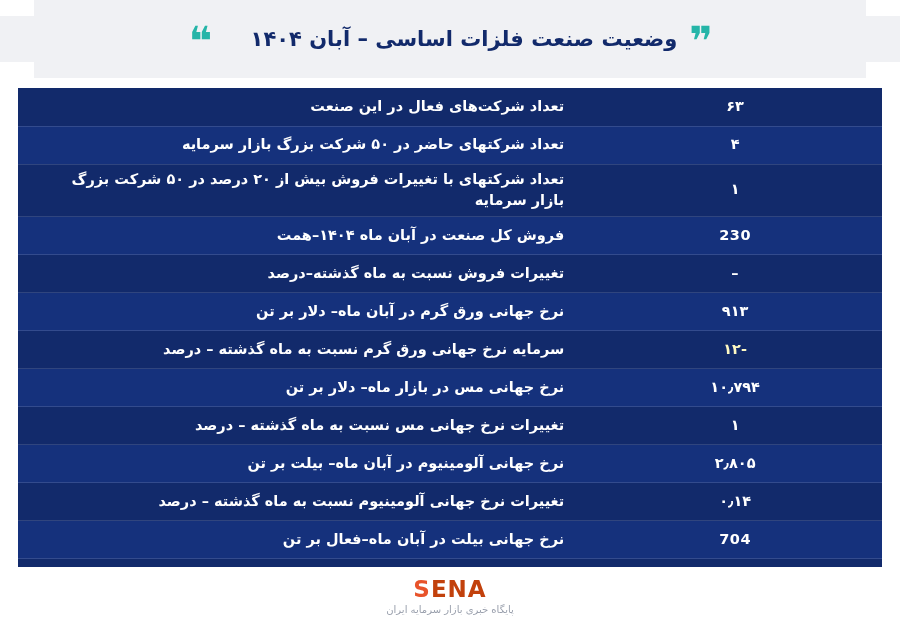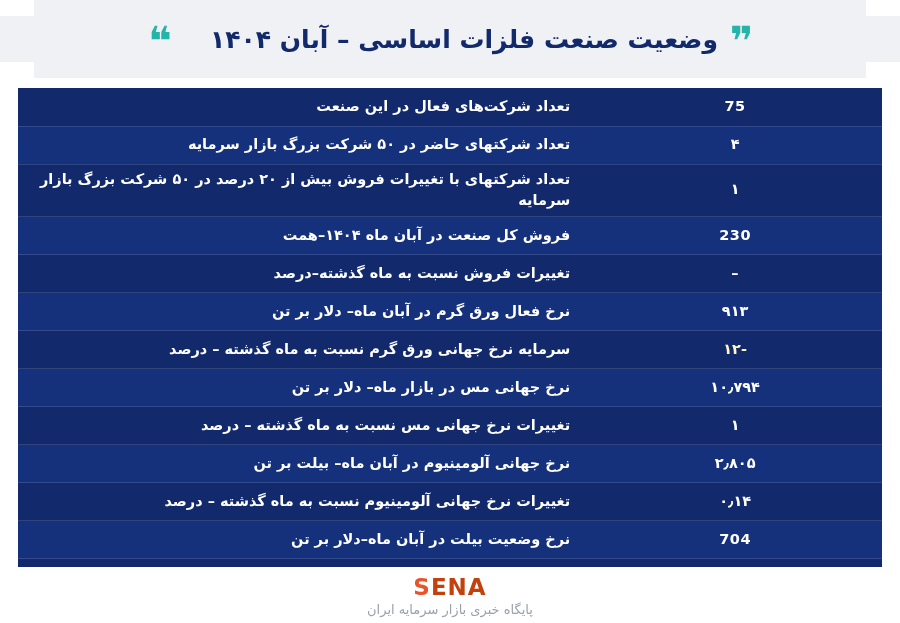--- a/index.html
+++ b/index.html
@@ -39,21 +39,21 @@
     font-size: 40px;
     line-height: 1;
     font-weight: bold;
     letter-spacing: -2px;
     transform: translateY(2px);
   }
   .quote-right { margin-left: 2px; }
   .quote-left { margin-right: 2px; }
   .header-title {
     color: #122a6b;
-    font-size: 25px;
+    font-size: 21px;
     font-weight: bold;
     white-space: nowrap;
     letter-spacing: 0px;
     margin-left: 28px;
   }
   
   .hdr-notch {
     position: absolute;
     background: #ffffff;
     width: 34px;
@@ -76,21 +76,21 @@
   }
   table.data tr {
     height: 38px;
   }
   table.data tr.odd  { background: #122a6b; }
   table.data tr.even { background: #15317c; }
   table.data td {
     color: #ffffff;
     font-size: 14.5px;
     font-weight: bold;
-    padding: 4px 18px;
+    padding: 4px 24px;
     vertical-align: middle;
     line-height: 1.35;
     border-bottom: 1px solid rgba(255,255,255,0.13);
   }
   td.label {
     text-align: right;
     width: 66%;
   }
   td.value {
     text-align: center;
@@ -119,21 +119,21 @@
     font-weight: bold;
     letter-spacing: 1px;
     color: #0f2d6b;
     direction: ltr;
     display: flex;
     align-items: baseline;
   }
   .logo .s { color: #e8532a; }
   .logo .ena { color: #c2410c; }
   .logo-sub {
-    font-size: 13px;
+    font-size: 10px;
     color: #9aa0ad;
     direction: rtl;
     letter-spacing: 0.2px;
   }
 </style>
 </head>
 <body>
 
 <div id="page">
 
@@ -146,42 +146,42 @@
       <span class="quote-mark quote-right">❞</span>
       <span class="header-title">وضعیت صنعت فلزات اساسی – آبان ۱۴۰۴</span>
       <span class="quote-mark quote-left">❝</span>
     </div>
   </div>
 
   <div class="table-wrap">
     <table class="data">
       <tbody>
           <tr class="odd">
-            <td class="value">75</td>
+            <td class="value">۶۳</td>
             <td class="label">تعداد شرکت‌های فعال در این صنعت</td>
           </tr>
           <tr class="even">
             <td class="value">۴</td>
             <td class="label">تعداد شرکتهای حاضر در ۵۰ شرکت بزرگ بازار سرمایه</td>
           </tr>
           <tr class="odd tall">
             <td class="value">۱</td>
             <td class="label">تعداد شرکتهای با تغییرات فروش بیش از ۲۰ درصد در ۵۰ شرکت بزرگ بازار سرمایه</td>
           </tr>
           <tr class="even">
             <td class="value">230</td>
             <td class="label">فروش کل صنعت در آبان ماه ۱۴۰۴–همت</td>
           </tr>
           <tr class="odd">
             <td class="value">–</td>
             <td class="label">تغییرات فروش نسبت به ماه گذشته–درصد</td>
           </tr>
           <tr class="even">
             <td class="value">۹۱۳</td>
-            <td class="label">نرخ فعال ورق گرم در آبان ماه–  دلار بر تن</td>
+            <td class="label">نرخ جهانی ورق گرم در آبان ماه–  دلار بر تن</td>
           </tr>
           <tr class="odd">
             <td class="value negative">-۱۲</td>
             <td class="label">سرمایه نرخ جهانی ورق گرم نسبت به ماه گذشته – درصد</td>
           </tr>
           <tr class="even">
             <td class="value">۱۰٫۷۹۴</td>
             <td class="label">نرخ جهانی مس در بازار ماه–  دلار بر تن</td>
           </tr>
           <tr class="odd">
@@ -191,21 +191,21 @@
           <tr class="even">
             <td class="value">۲٫۸۰۵</td>
             <td class="label">نرخ جهانی آلومینیوم در آبان ماه–  بیلت بر تن</td>
           </tr>
           <tr class="odd">
             <td class="value">۰٫۱۴</td>
             <td class="label">تغییرات نرخ جهانی آلومینیوم نسبت به ماه گذشته –  درصد</td>
           </tr>
           <tr class="even">
             <td class="value">704</td>
-            <td class="label">نرخ وضعیت بیلت در آبان ماه–دلار بر تن</td>
+            <td class="label">نرخ جهانی بیلت در آبان ماه–فعال بر تن</td>
           </tr>
           <tr class="odd">
             <td class="value">۰٫۲۹</td>
             <td class="label">تغییرات نرخ جهانی بیلت نسبت به ماه گذشته–  درصد</td>
           </tr>
         </tbody>
     </table>
   </div>
 
   <div class="footer">

